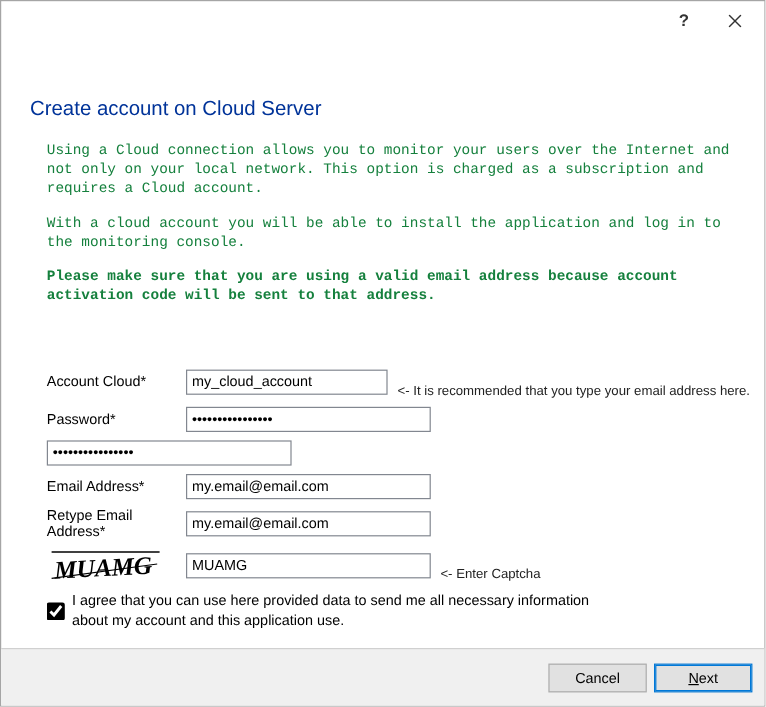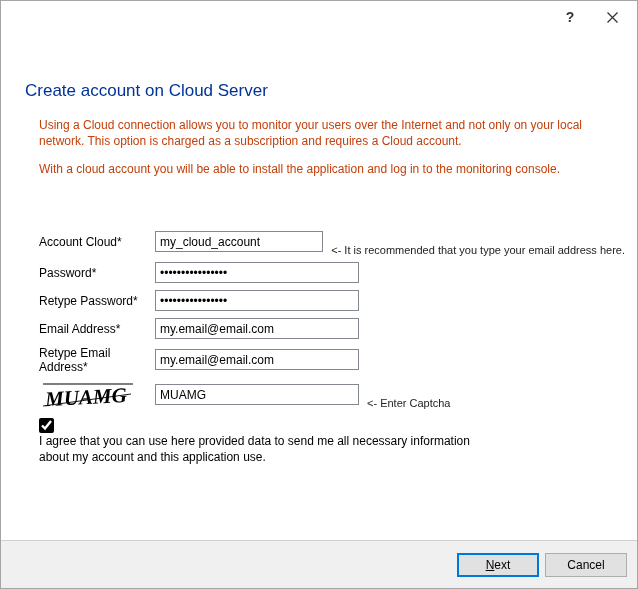--- a/index.html
+++ b/index.html
@@ -45,21 +45,22 @@
   }
   .page-title {
     color: #003399;
     font-size: 17px;
     font-weight: 400;
     margin: 28px 0 16px 0;
   }
   .intro p {
     margin: 0 0 12px 14px;
     line-height: 1.35;
-    color: #c2410c;
+    color: #15803d;
+    font-family: Liberation Mono, monospace;
   }
   .intro p.bold { font-weight: bold; }
   .form {
     margin: 50px 0 0 14px;
   }
   .row {
     display: flex;
     align-items: center;
     margin-bottom: 6px;
     min-height: 22px;
@@ -91,23 +92,22 @@
     display: flex;
     align-items: center;
     justify-content: flex-start;
   }
   .captcha-svg {
     width: 100px;
     height: 30px;
   }
   .agree-row {
     display: flex;
-    align-items: flex-start;
+    align-items: center;
     margin: 4px 0 0 14px;
-    flex-direction: column;
   }
   .agree-row input[type="checkbox"] {
     width: 15px;
     height: 15px;
     margin: 2px 6px 0 0;
     accent-color: #000;
   }
   .agree-row label {
     line-height: 1.35;
     max-width: 460px;
@@ -153,37 +153,37 @@
     </div>
   </div>
 
   <div class="content">
 
     <div class="page-title">Create account on Cloud Server</div>
 
     <div class="intro">
       <p>Using a Cloud connection allows you to monitor your users over the Internet and not only on your local network. This option is charged as a subscription and requires a Cloud account.</p>
       <p>With a cloud account you will be able to install the application and log in to the monitoring console.</p>
+      <p class="bold">Please make sure that you are using a valid email address because account activation code will be sent to that address.</p>
     </div>
 
     <div class="form">
 
       <div class="row">
         <div class="label">Account Cloud*</div>
         <input type="text" value="my_cloud_account" style="">
         <div class="hint">&lt;- It is recommended that you type your email address here.</div>
       </div>
 
       <div class="row">
         <div class="label">Password*</div>
         <input type="text" value="••••••••••••••••" style="">
       </div>
 
       <div class="row">
-        <div class="label">Retype Password*</div>
         <input type="text" value="••••••••••••••••" style="">
       </div>
 
       <div class="row">
         <div class="label">Email Address*</div>
         <input type="text" value="my.email@email.com" style="">
       </div>
 
       <div class="row">
         <div class="label">Retype Email Address*</div>
@@ -205,17 +205,17 @@
     </div>
 
     <div class="agree-row">
       <input type="checkbox" checked="" style="">
       <label>I agree that you can use here provided data to send me all necessary information about my account and this application use.</label>
     </div>
 
   </div>
 
   <div class="footer">
+    <button class="btn">Cancel</button>
     <button class="btn primary"><span class="u">N</span><span>ext</span></button>
-    <button class="btn">Cancel</button>
   </div>
 
 </div>
 
 </body></html>

